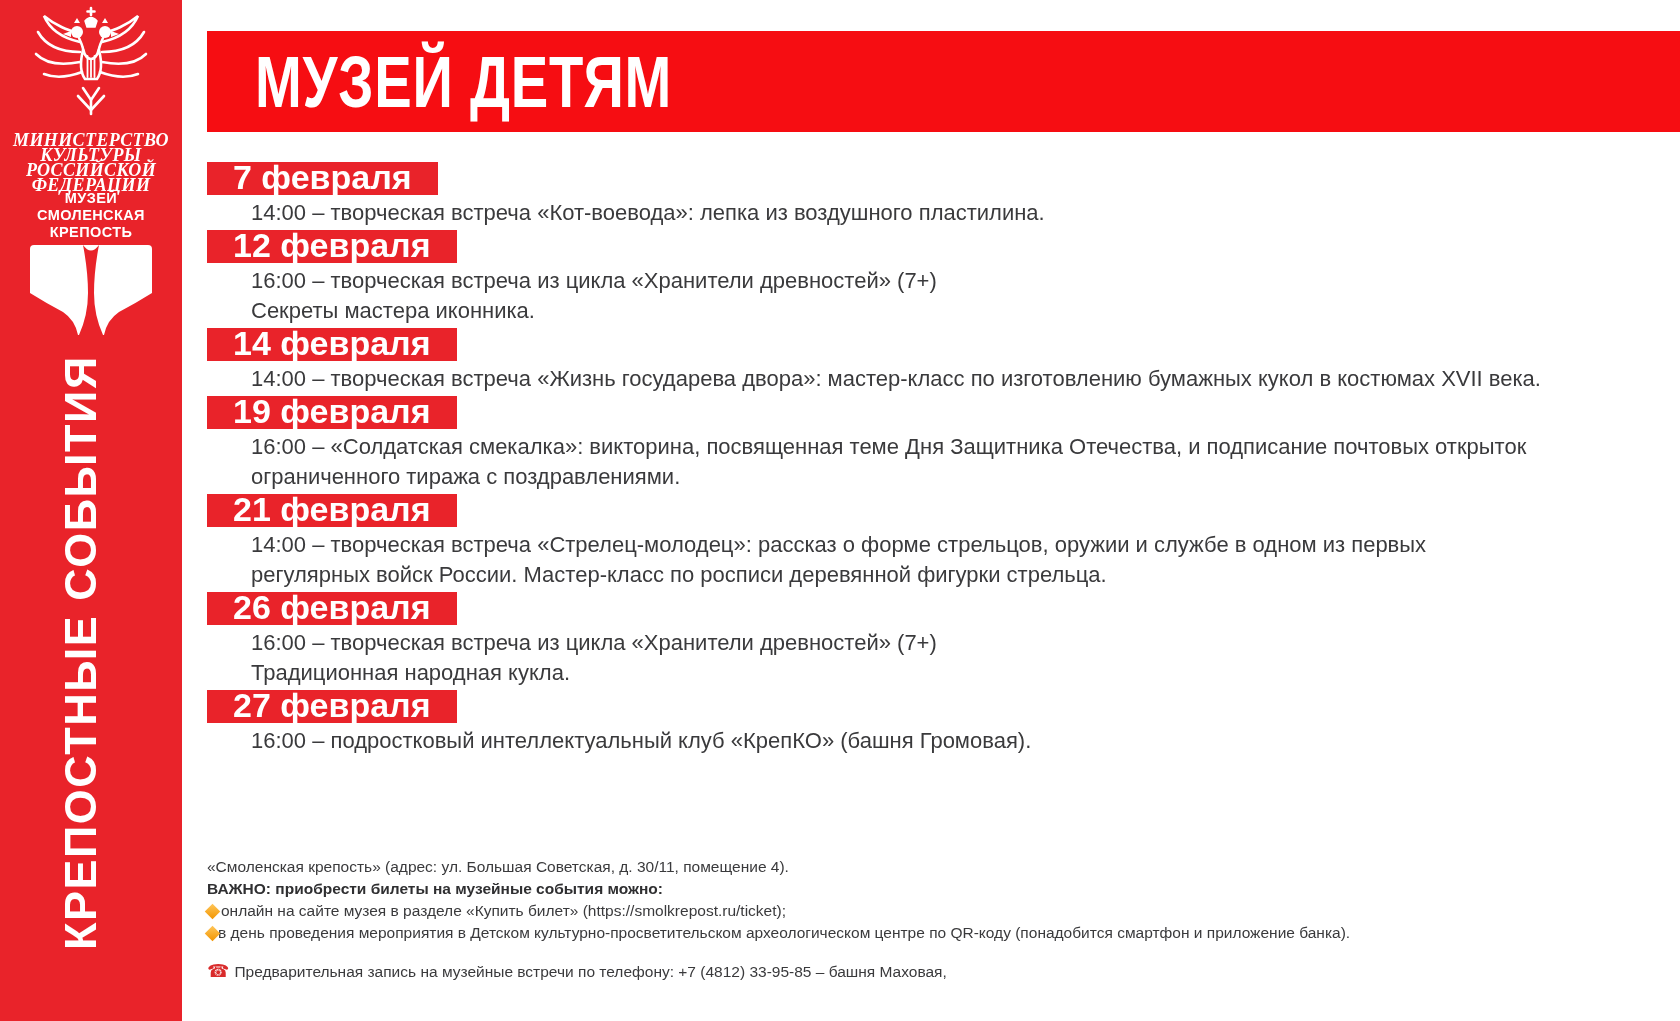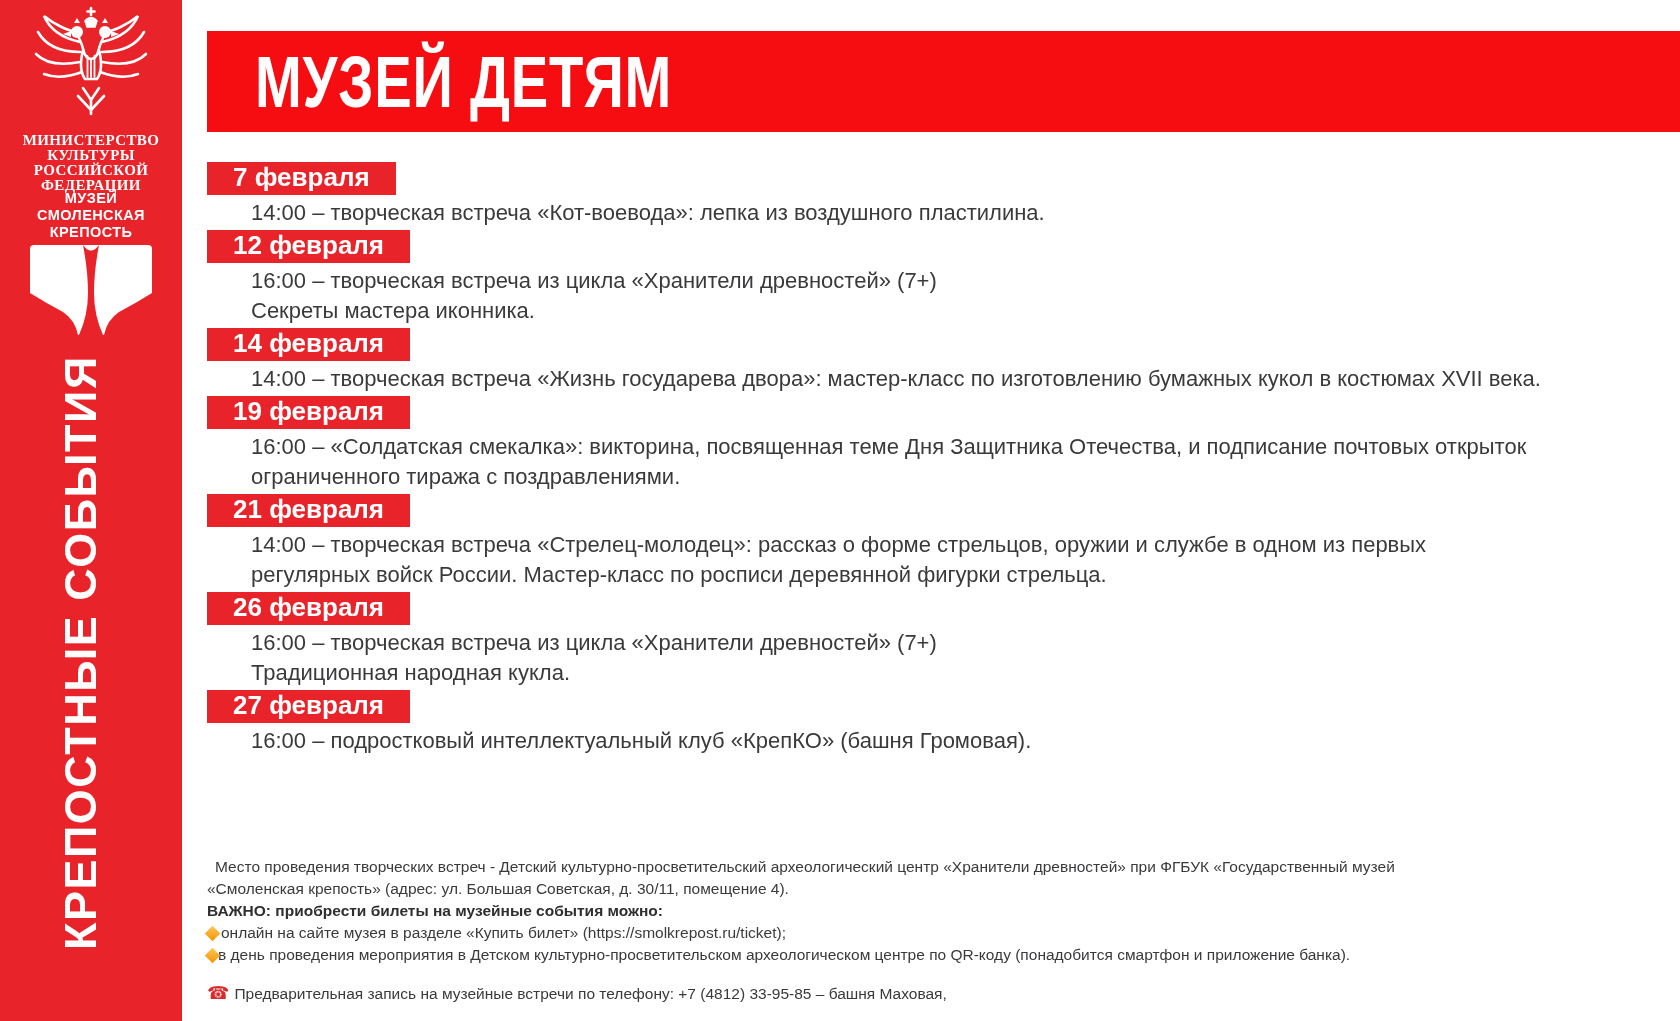--- a/index.html
+++ b/index.html
@@ -11,41 +11,41 @@
   html,body{margin:0;padding:0;background:#fff;}
   .page{
     position:relative;width:1680px;height:1021px;background:#fff;overflow:hidden;
     font-family:"Liberation Sans",sans-serif;
   }
 
   
   .sidebar{position:absolute;left:0;top:0;width:182px;height:1021px;background:var(--red);color:#fff;}
   .emblem{position:absolute;top:4px;left:50%;transform:translateX(-50%);}
   .ministry{position:absolute;top:133px;width:100%;text-align:center;
-    font-family:"Liberation Serif",serif;font-size:15px;line-height:15px;letter-spacing:.4px;font-weight:bold;}
+    font-family:"Liberation Serif",serif;font-size:18px;line-height:15px;letter-spacing:.4px;font-weight:bold;font-style:italic;}
   .museum-name{position:absolute;top:190px;width:100%;text-align:center;
     font-size:14.5px;line-height:17px;font-weight:bold;letter-spacing:.4px;}
   .m-logo{position:absolute;top:245px;left:50%;transform:translateX(-50%);}
   .vertical-title{
     position:absolute;left:55px;top:358px;height:592px;
     writing-mode:vertical-rl;transform:rotate(180deg);
     font-size:45px;font-weight:bold;letter-spacing:1.5px;color:#fff;white-space:nowrap;
   }
 
   
   .banner{position:absolute;left:207px;top:31px;right:0;height:101px;background:var(--red-bright);
     display:flex;align-items:center;}
   .banner h1{margin:0 0 0 48px;font-size:72px;line-height:1;font-weight:bold;color:#fff;
     transform:scaleX(.78);transform-origin:left center;letter-spacing:1px;white-space:nowrap;}
 
   
   .events{position:absolute;left:207px;top:162px;right:36px;}
   .event{margin-bottom:2px;}
   .badge{display:inline-block;background:var(--red);color:#fff;
-    font-size:26px;font-weight:bold;line-height:29px;padding:1px 26px 3px;margin-bottom:3px;}
+    font-size:34px;font-weight:bold;line-height:29px;padding:1px 26px 3px;margin-bottom:3px;}
   .event-lines div{font-size:22px;line-height:30px;color:var(--ink);margin-left:44px;}
 
   
   .footnotes{position:absolute;left:207px;top:856px;right:30px;
     font-size:15.5px;line-height:22px;color:var(--ink);}
   .venue-1{margin-left:8px;}
   .important{font-weight:bold;color:#2f2f31;}
   .bullet-row{display:flex;align-items:center;}
   .diamond{width:11px;height:11px;flex:0 0 auto;transform:rotate(45deg);
     background:linear-gradient(135deg,#ffc65a 0%,#f29500 100%);}
@@ -169,21 +169,20 @@
       <div class="badge">27 февраля</div>
       <div class="event-lines">
         <div>16:00 – подростковый интеллектуальный клуб «КрепКО» (башня Громовая).</div>
       </div>
     </section>
 
 
   </main>
 
   <footer class="footnotes">
-    <div class="venue-1">Место проведения творческих встреч - Детский культурно-просветительский археологический центр «Хранители древностей» при ФГБУК «Государственный музей</div>
     <div>«Смоленская крепость» (адрес: ул. Большая Советская, д. 30/11, помещение 4).</div>
     <div class="important">ВАЖНО: приобрести билеты на музейные события можно:</div>
 
     <div class="bullet-row first">
       <span class="diamond"></span>
       <span>онлайн на сайте музея в разделе «Купить билет» (https://smolkrepost.ru/ticket);</span>
     </div>
     <div class="bullet-row">
       <span class="diamond"></span>
       <span>в день проведения мероприятия в Детском культурно-просветительском археологическом центре по QR-коду (понадобится смартфон и приложение банка).</span>

